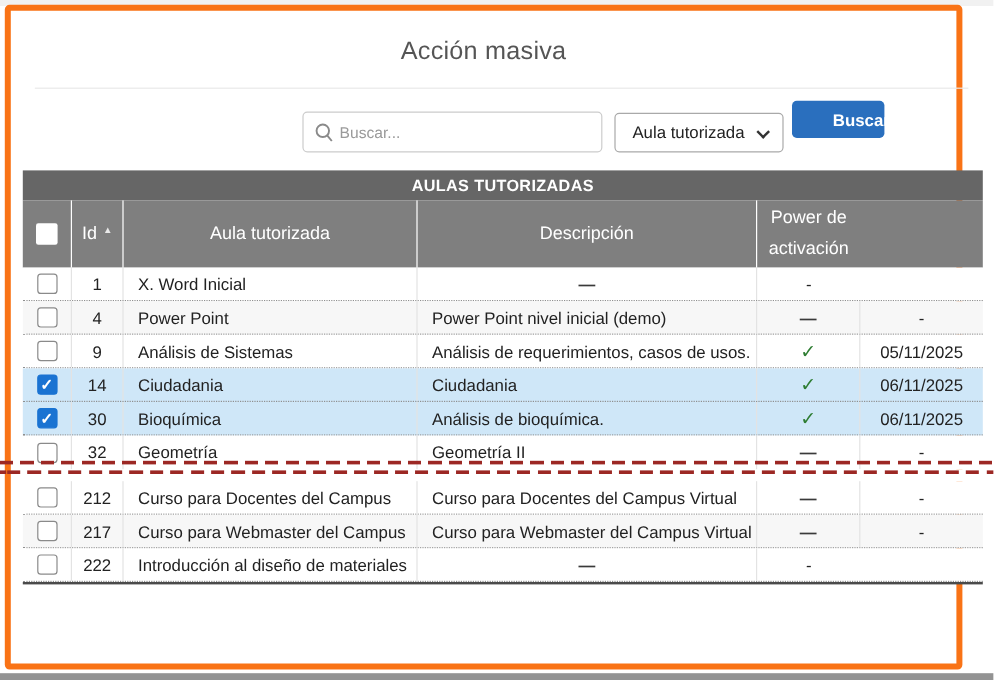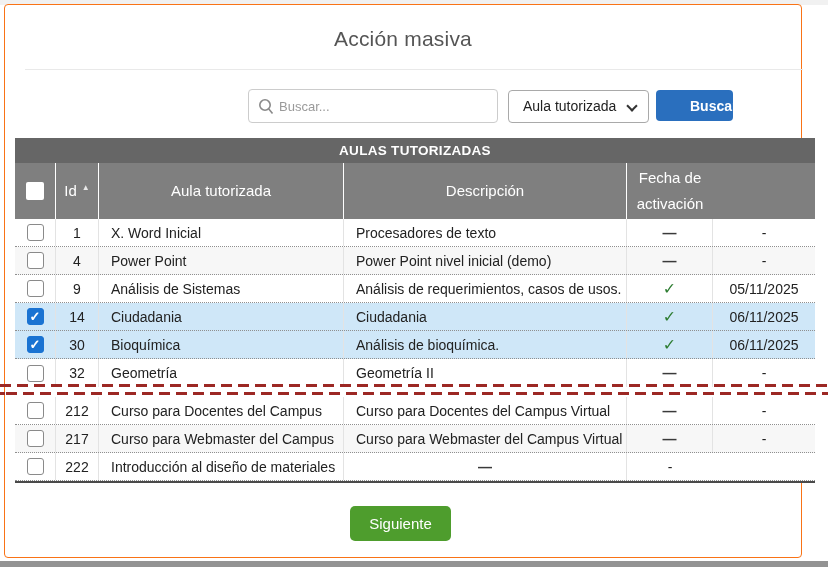--- a/index.html
+++ b/index.html
@@ -2,41 +2,41 @@
 <html style="--accent-blue: #2a6fbe; --button-green: #4e9d2d; --check-green: #2e7d32; --selected-blue: #cfe7f8; --checkbox-blue: #1a73d2; --header-gray: #7f7f7f; --banner-gray: #666666; --cut-red: #9c2824;"><head>
 <meta charset="utf-8">
 <style>
   * { margin:0; padding:0; box-sizing:border-box; }
   html,body { width:828px; height:567px; background:#fff; font-family:"Liberation Sans", sans-serif; overflow:hidden; position:relative; }
 
   .top-strip { position:absolute; left:0; top:0; width:828px; height:5px; background:#f1f1f1; }
   .bottom-strip { position:absolute; left:0; top:561px; width:828px; height:6px; background:#939393; }
 
   .panel { position:absolute; left:4px; top:4px; width:798px; height:554px; background:#fff;
-           border:1px solid #f97316; border-radius:4px; }
+           border:5px solid #f97316; border-radius:4px; }
 
   .page-title { position:absolute; left:0; top:22px; width:100%; text-align:center;
                 font-size:21px; color:#555; letter-spacing:.2px; }
   .title-divider { position:absolute; left:20px; top:64px; width:778px; border-top:1px solid #e9e9e9; }
 
   
   .search-wrap { position:absolute; left:243px; top:84px; width:250px; height:34px;
                  border:1px solid #ccc; border-radius:4px; background:#fff; }
   .search-wrap svg { position:absolute; left:9px; top:8px; }
   .search-input { position:absolute; left:30px; top:0; width:215px; height:32px; border:none; outline:none;
                   font-size:13px; color:#333; font-family:"Liberation Sans",sans-serif; background:transparent; }
   .search-input::placeholder { color:#9a9a9a; }
 
   .filter-select { position:absolute; left:503px; top:85px; width:141px; height:33px;
                    border:1px solid #a9a9a9; border-radius:4px; background:#fff;
                    font-size:14px; color:#222; line-height:31px; padding-left:14px; cursor:pointer; }
   .filter-select .chev { position:absolute; right:12px; top:11px; width:8px; height:8px;
                    border-right:2px solid #333; border-bottom:2px solid #333; transform:rotate(45deg); }
 
-  .btn-blue { position:absolute; top:85px; height:31px; background:var(--accent-blue);
+  .btn-blue { position:absolute; top:75px; height:31px; background:var(--accent-blue);
               color:#fff; font-size:14px; font-weight:bold; border:none; border-radius:4px; cursor:pointer;
               font-family:"Liberation Sans",sans-serif;padding-left:34px; }
   .btn-buscar { left:651px; width:77px; }
   .btn-todos  { left:737px; width:71px; }
 
   
   .table { position:absolute; left:10px; top:133px; width:800px; }
   .t-banner { height:25px; background:var(--banner-gray); color:#ffffff; text-align:center;
               font-size:13.5px; font-weight:bold; line-height:25px; letter-spacing:.3px; }
   .t-head { height:56px; background:var(--header-gray); display:grid;
@@ -112,34 +112,33 @@
         <span class="cb-header"></span>
       </div>
       <div class="hcell">
         <span>Id</span>
         <span class="sort-arrow">▲</span>
       </div>
       <div class="hcell">Aula tutorizada</div>
       <div class="hcell">Descripción</div>
       <div class="hcell">
         <span>
-          <span>Fecha de</span><br>
+          <span>Power de</span><br>
           <span>activación</span>
         </span>
       </div>
     </div>
 
     <div class="t-body" id="table-body">
         <div class="row">
           <div class="cell c-center">
             <span class="cb"></span>
           </div>
           <div class="cell c-center">1</div>
           <div class="cell c-left">X. Word Inicial</div>
-          <div class="cell c-left">Procesadores de texto</div>
           <div class="cell c-center act-dash">—</div>
           <div class="cell c-center">-</div>
         </div>
         <div class="row striped">
           <div class="cell c-center">
             <span class="cb"></span>
           </div>
           <div class="cell c-center">4</div>
           <div class="cell c-left">Power Point</div>
           <div class="cell c-left">Power Point nivel inicial (demo)</div>
@@ -213,18 +212,17 @@
           </div>
           <div class="cell c-center">222</div>
           <div class="cell c-left">Introducción al diseño de materiales</div>
           <div class="cell c-center act-dash">—</div>
           <div class="cell c-center">-</div>
         </div>
       </div>
     <div class="t-bottom"></div>
   </div>
 
-  <button class="btn-siguiente">Siguiente</button>
 </div>
 
 <div class="cut-line l1"></div>
 <div class="cut-line l2"></div>
 <div class="bottom-strip"></div>
 
 </body></html>

